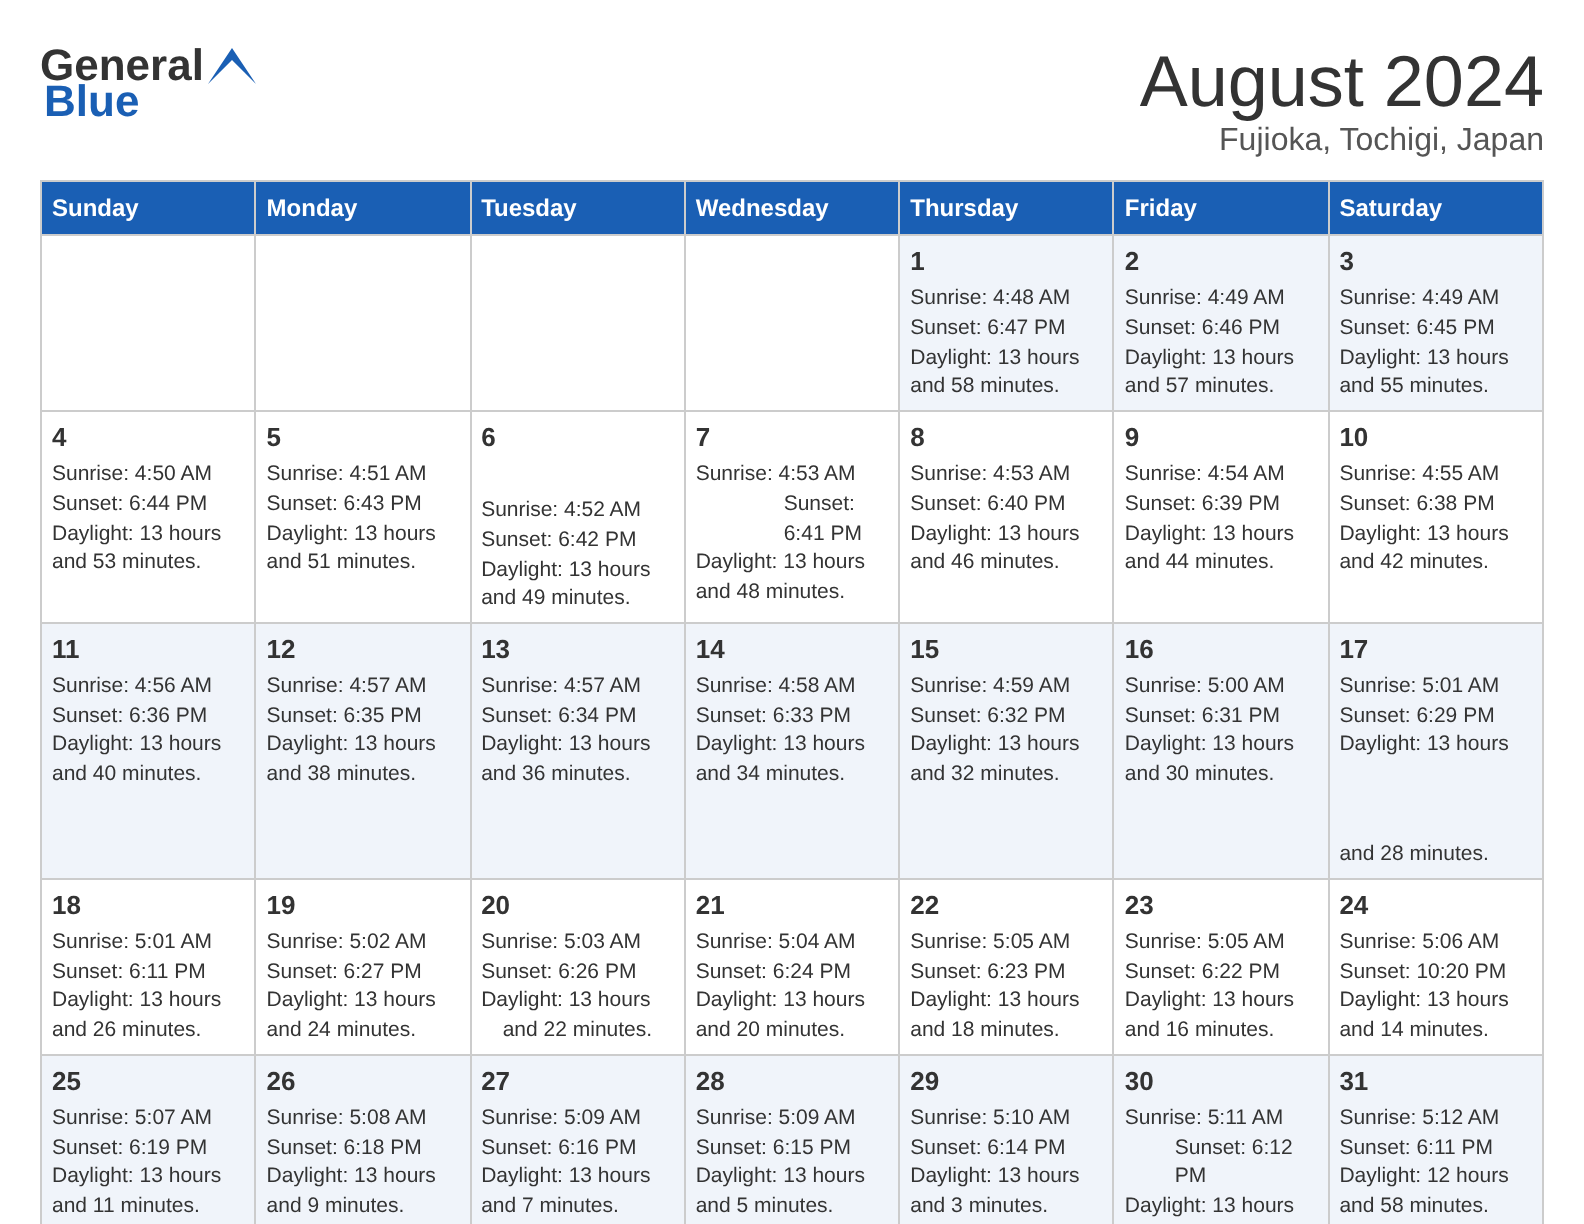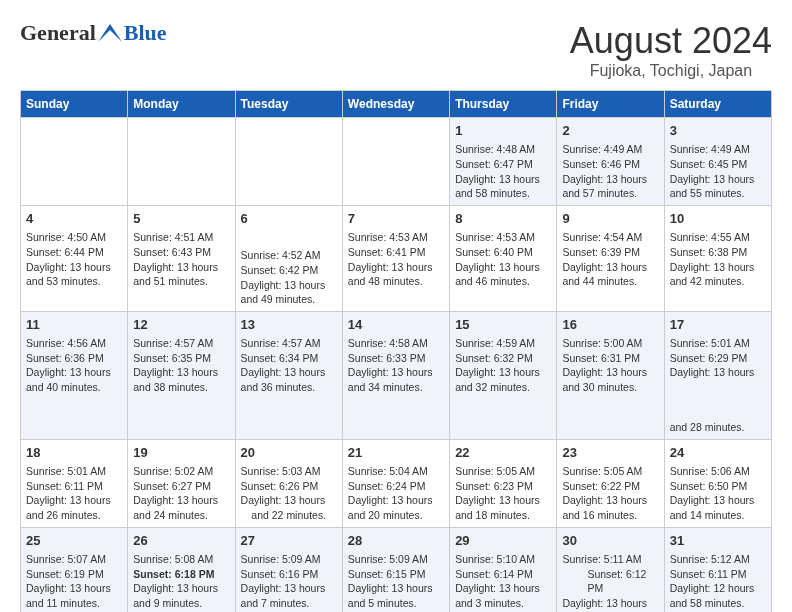--- a/index.html
+++ b/index.html
@@ -11,26 +11,25 @@
       padding: 20px;
     }
     .header {
       display: flex;
       justify-content: space-between;
       align-items: flex-start;
       margin-bottom: 10px;
     }
     .logo {
       display: flex;
-      flex-direction: row;
-      align-items: flex-end;
-      font-family: Liberation Serif, serif;
+      flex-direction: column;
+      align-items: flex-start;
     }
     .title-block {
-      text-align: center;
+      text-align: right;
     }
     .main-title {
       font-size: 36px;
       font-weight: normal;
       color: #333;
     }
     .subtitle {
       font-size: 16px;
       color: #555;
     }
@@ -151,21 +150,21 @@
         <td>
           <span class="day-num">6</span>
           <span style="display: block; margin-top: 20px;">Sunrise: 4:52 AM</span>
           <span style="display: block;">Sunset: 6:42 PM</span>
           <span style="display: block;">Daylight: 13 hours</span>
           <span style="display: block;">and 49 minutes.</span>
         </td>
         <td>
           <span class="day-num">7</span>
           <span style="display: block;">Sunrise: 4:53 AM</span>
-          <span style="display: block;">Sunset: 6:41 PM</span>
+          <span style="display: block; margin-left: 44px;">Sunset: 6:41 PM</span>
           <span style="display: block;">Daylight: 13 hours</span>
           <span style="display: block;">and 48 minutes.</span>
         </td>
         <td>
           <span class="day-num">8</span>
           <span style="display: block;">Sunrise: 4:53 AM</span>
           <span style="display: block;">Sunset: 6:40 PM</span>
           <span style="display: block;">Daylight: 13 hours</span>
           <span style="display: block;">and 46 minutes.</span>
         </td>
@@ -274,37 +273,37 @@
         <td>
           <span class="day-num">23</span>
           <span style="display: block;">Sunrise: 5:05 AM</span>
           <span style="display: block;">Sunset: 6:22 PM</span>
           <span style="display: block;">Daylight: 13 hours</span>
           <span style="display: block;">and 16 minutes.</span>
         </td>
         <td>
           <span class="day-num">24</span>
           <span style="display: block;">Sunrise: 5:06 AM</span>
-          <span style="display: block;">Sunset: 6:50 PM</span>
+          <span style="display: block;">Sunset: 10:20 PM</span>
           <span style="display: block;">Daylight: 13 hours</span>
           <span style="display: block;">and 14 minutes.</span>
         </td>
       </tr>
       <tr>
         <td>
           <span class="day-num">25</span>
           <span style="display: block;">Sunrise: 5:07 AM</span>
           <span style="display: block;">Sunset: 6:19 PM</span>
           <span style="display: block;">Daylight: 13 hours</span>
           <span style="display: block;">and 11 minutes.</span>
         </td>
         <td>
           <span class="day-num">26</span>
           <span style="display: block;">Sunrise: 5:08 AM</span>
-          <span style="display: block; font-weight: bold;">Sunset: 6:18 PM</span>
+          <span style="display: block;">Sunset: 6:18 PM</span>
           <span style="display: block;">Daylight: 13 hours</span>
           <span style="display: block;">and 9 minutes.</span>
         </td>
         <td>
           <span class="day-num">27</span>
           <span style="display: block;">Sunrise: 5:09 AM</span>
           <span style="display: block;">Sunset: 6:16 PM</span>
           <span style="display: block;">Daylight: 13 hours</span>
           <span style="display: block;">and 7 minutes.</span>
         </td>

